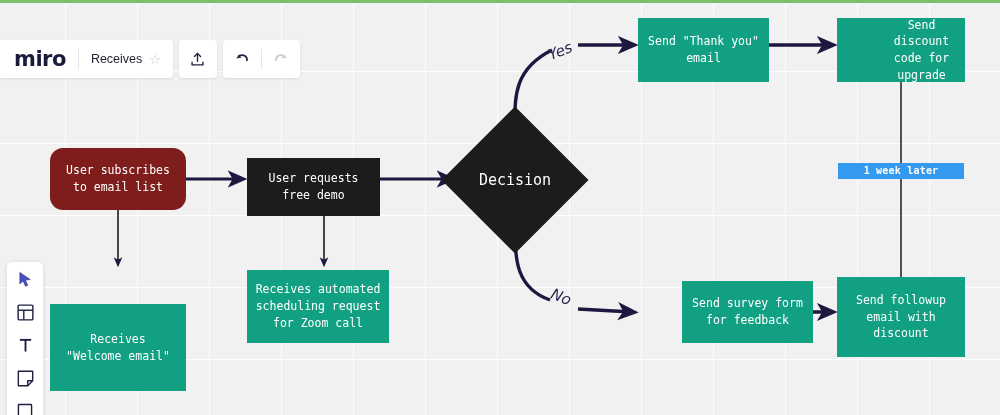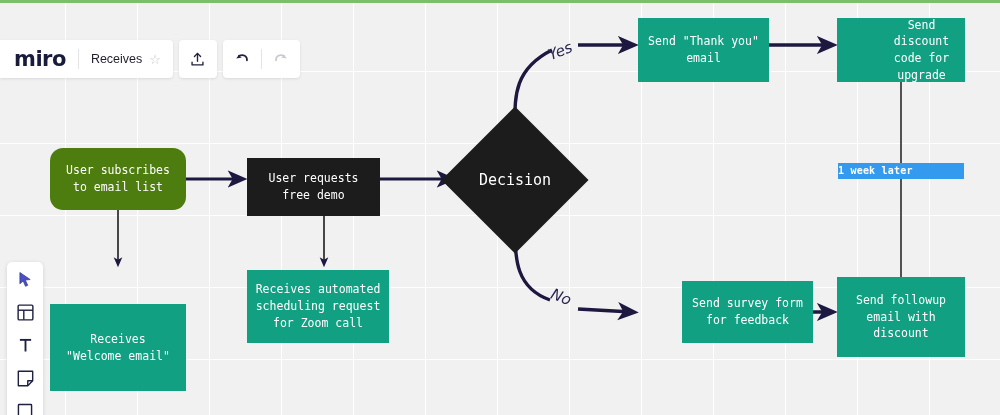--- a/index.html
+++ b/index.html
@@ -139,21 +139,21 @@
     text-align: center;
     font-family: "DejaVu Sans Mono", "Liberation Mono", monospace;
     font-size: 11.5px;
     line-height: 1.45;
     color: #ffffff;
     z-index: 20;
     white-space: pre-line;
     padding: 4px 6px;
     letter-spacing: 0px;
   }
-  .node.navy   { background: #4d7c0f; border-radius: 13px; }
+  .node.navy   { background: #7f1d1d; border-radius: 13px; }
   .node.black  { background: #1c1c1c; }
   .node.teal   { background: #12a083; }
 
   .diamond {
     position: absolute;
     background: #1c1c1c;
     transform: rotate(45deg);
     z-index: 20;
   }
   .diamond-label {
@@ -167,20 +167,21 @@
     z-index: 21;
   }
 
   .badge {
     position: absolute;
     background: #339af0;
     color: #ffffff;
     font-family: "DejaVu Sans Mono", "Liberation Mono", monospace;
     font-size: 10px;
     font-weight: 700;
+    text-align: center;
     line-height: 16px;
     height: 16px;
     z-index: 25;
     letter-spacing: 0.2px;
   }
 
   
   .connectors {
     position: absolute;
     top: 0; left: 0;

